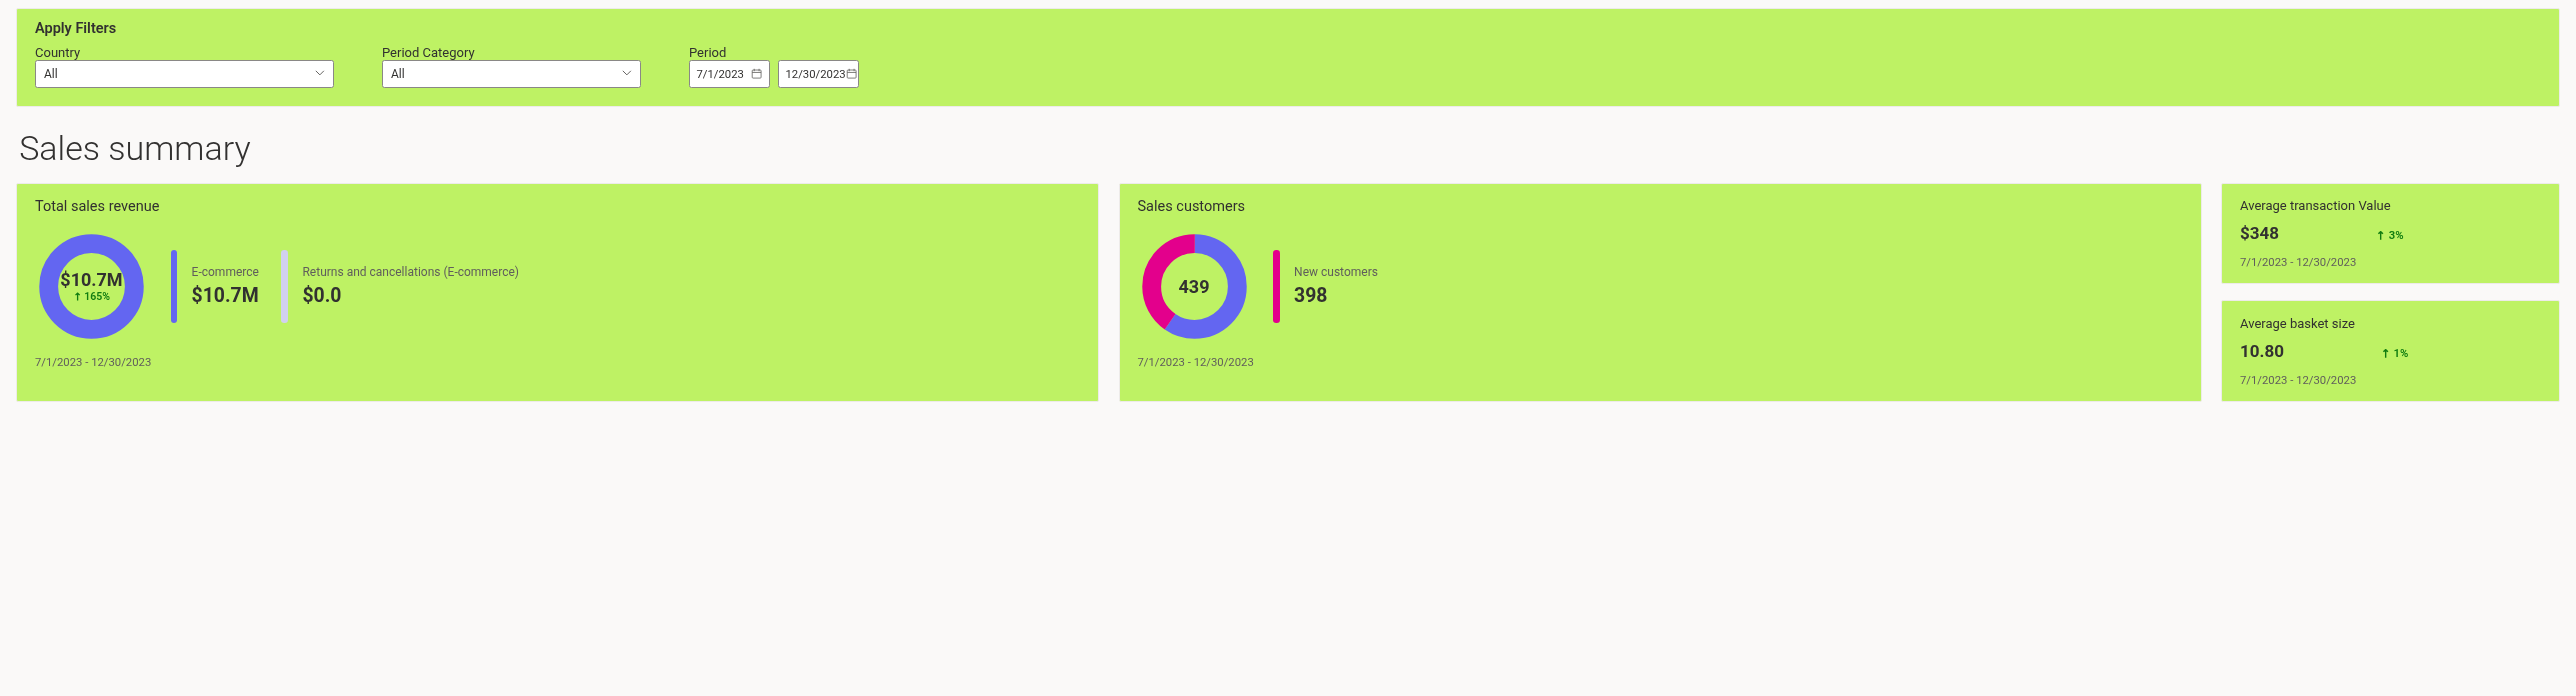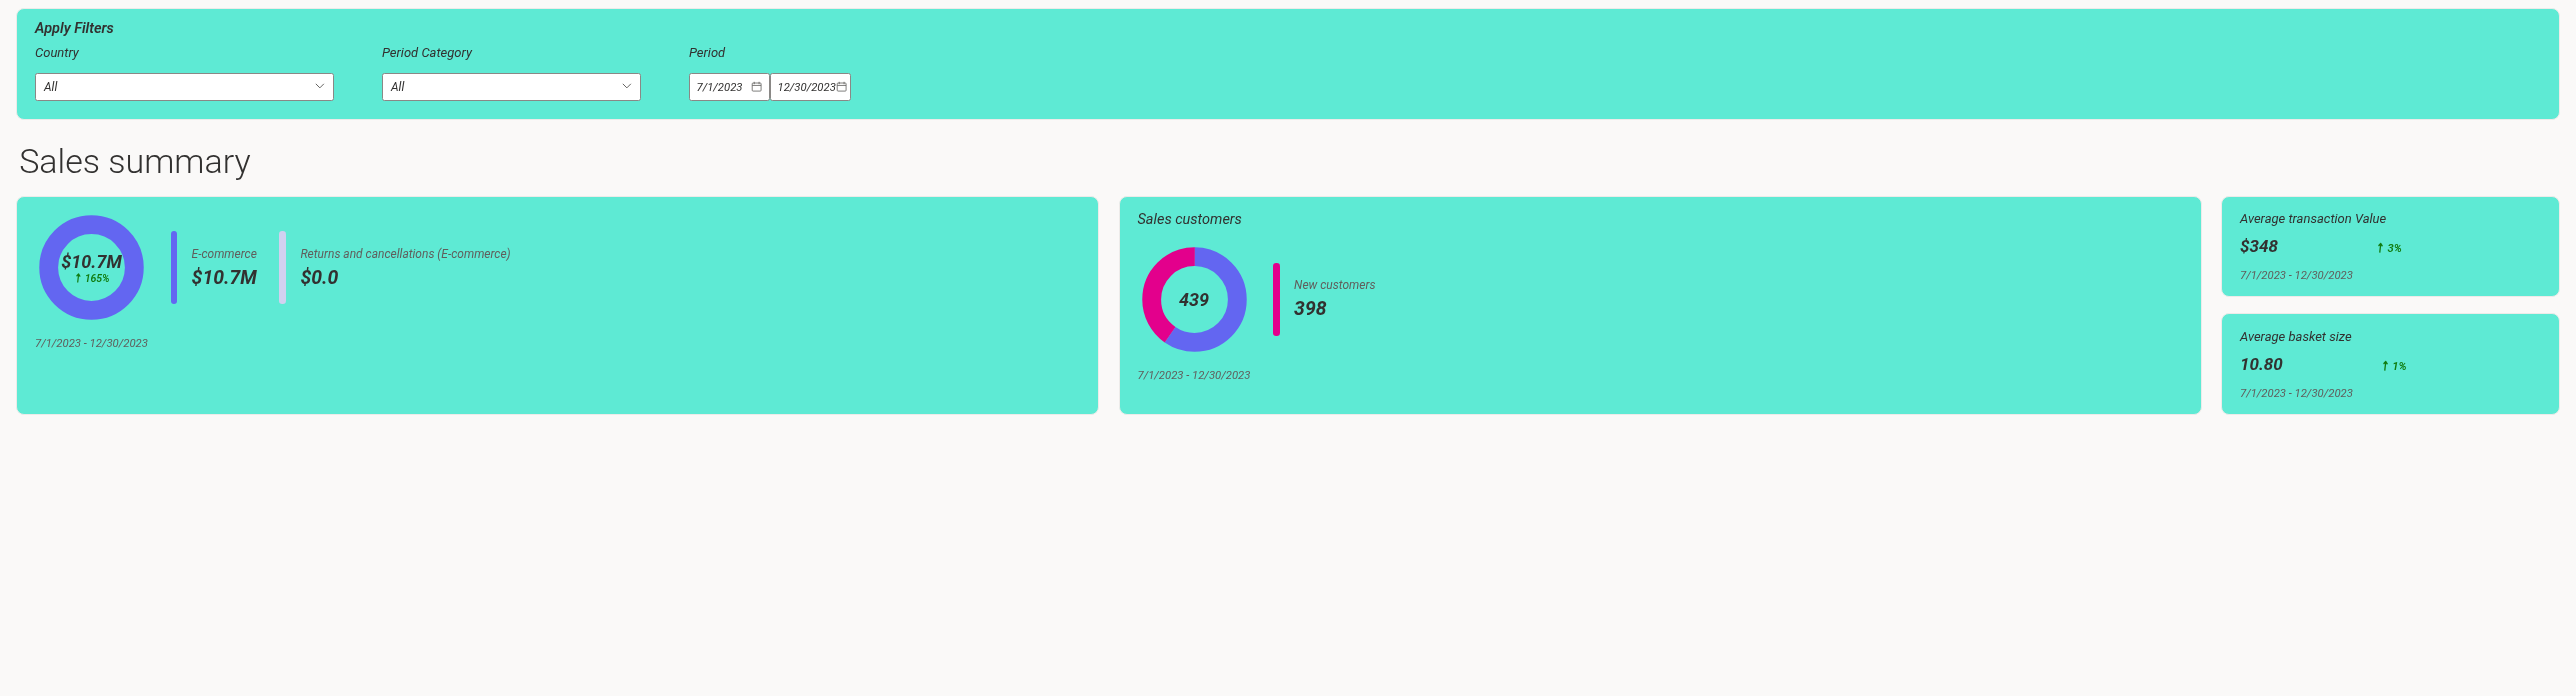--- a/index.html
+++ b/index.html
@@ -7,25 +7,24 @@
     margin: 0;
     padding: 0;
     font-family: "Segoe UI", -apple-system, BlinkMacSystemFont, Roboto, "Helvetica Neue", Arial, sans-serif;
     background: #faf9f8;
     color: #323130;
   }
   .page {
     padding: 8px 16px 16px 16px;
   }
   .card {
-    background: #5eead4;
+    background: #bef264;
     border: 0.8px solid #edebe9;
-    border-radius: 8px;
+    border-radius: 2px;
     padding: 14.5px 18px;
-    font-style: italic;
   }
   
   .filters-panel {
     padding: 11.3px 18px 18px 18px;
   }
   .filters-title {
     font-size: 14.5px;
     font-weight: 600;
     margin: 0 0 8px 0;
   }
@@ -33,21 +32,21 @@
     display: flex;
     gap: 48px;
   }
   .filter-group {
     display: flex;
     flex-direction: column;
   }
   .filter-label {
     font-size: 13px;
     font-weight: 400;
-    margin-bottom: 13px;
+    margin-bottom: 0;
     color: #323130;
   }
   .select-box {
     width: 299px;
     height: 28px;
     border: 0.8px solid #8a8886;
     border-radius: 2.4px;
     display: flex;
     align-items: center;
     justify-content: space-between;
@@ -56,21 +55,21 @@
     color: #323130;
     background: #fff;
     cursor: pointer;
   }
   .chevron-down {
     font-size: 9.7px;
     color: #605e5c;
   }
   .period-inputs {
     display: flex;
-    gap: 0;
+    gap: 8px;
     align-items: flex-end;
   }
   .date-box {
     width: 81px;
     height: 27.5px;
     border: 0.8px solid #8a8886;
     border-radius: 2.4px;
     display: flex;
     align-items: center;
     justify-content: space-between;
@@ -251,20 +250,21 @@
         </div>
       </div>
     </div>
   </div>
 
   <h1 class="page-title">Sales summary</h1>
 
   <div class="summary-grid">
 
     <div class="card">
+      <div class="card-title">Total sales revenue</div>
       <div class="metric-row">
         <div class="donut-wrap">
           <svg viewBox="0 0 42 42">
             <circle cx="21" cy="21" r="15.9155" fill="none" stroke="#6366f1" stroke-width="7"></circle>
           </svg>
           <div class="donut-center">
             <div class="big">$10.7M</div>
             <div class="delta">
               <span class="arrow-up">↗</span>
               <span>165%</span>

